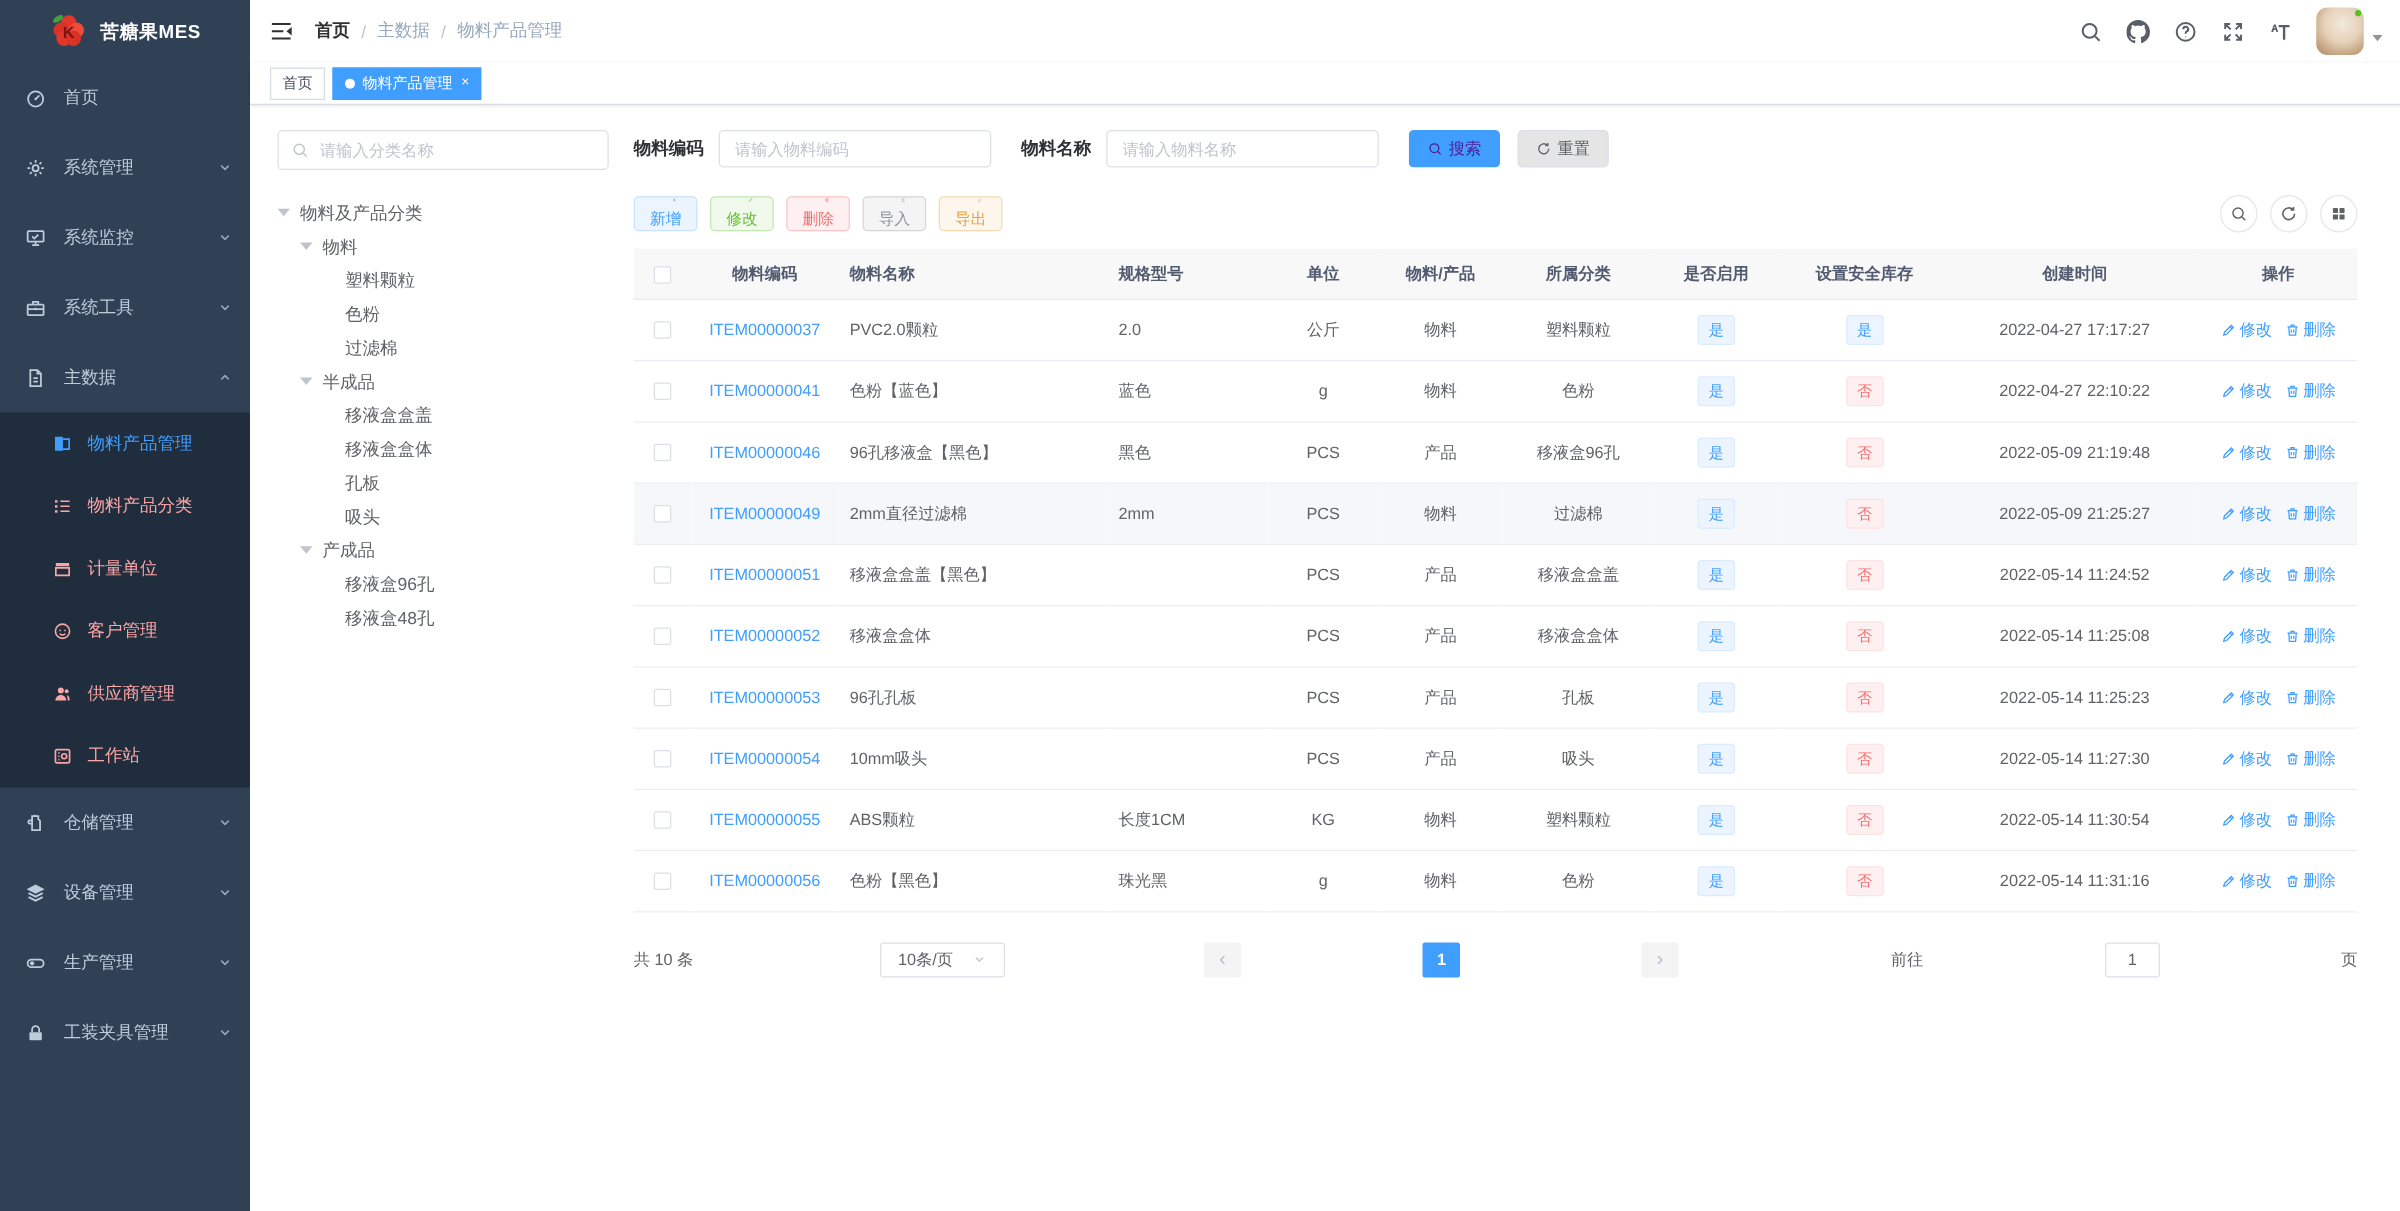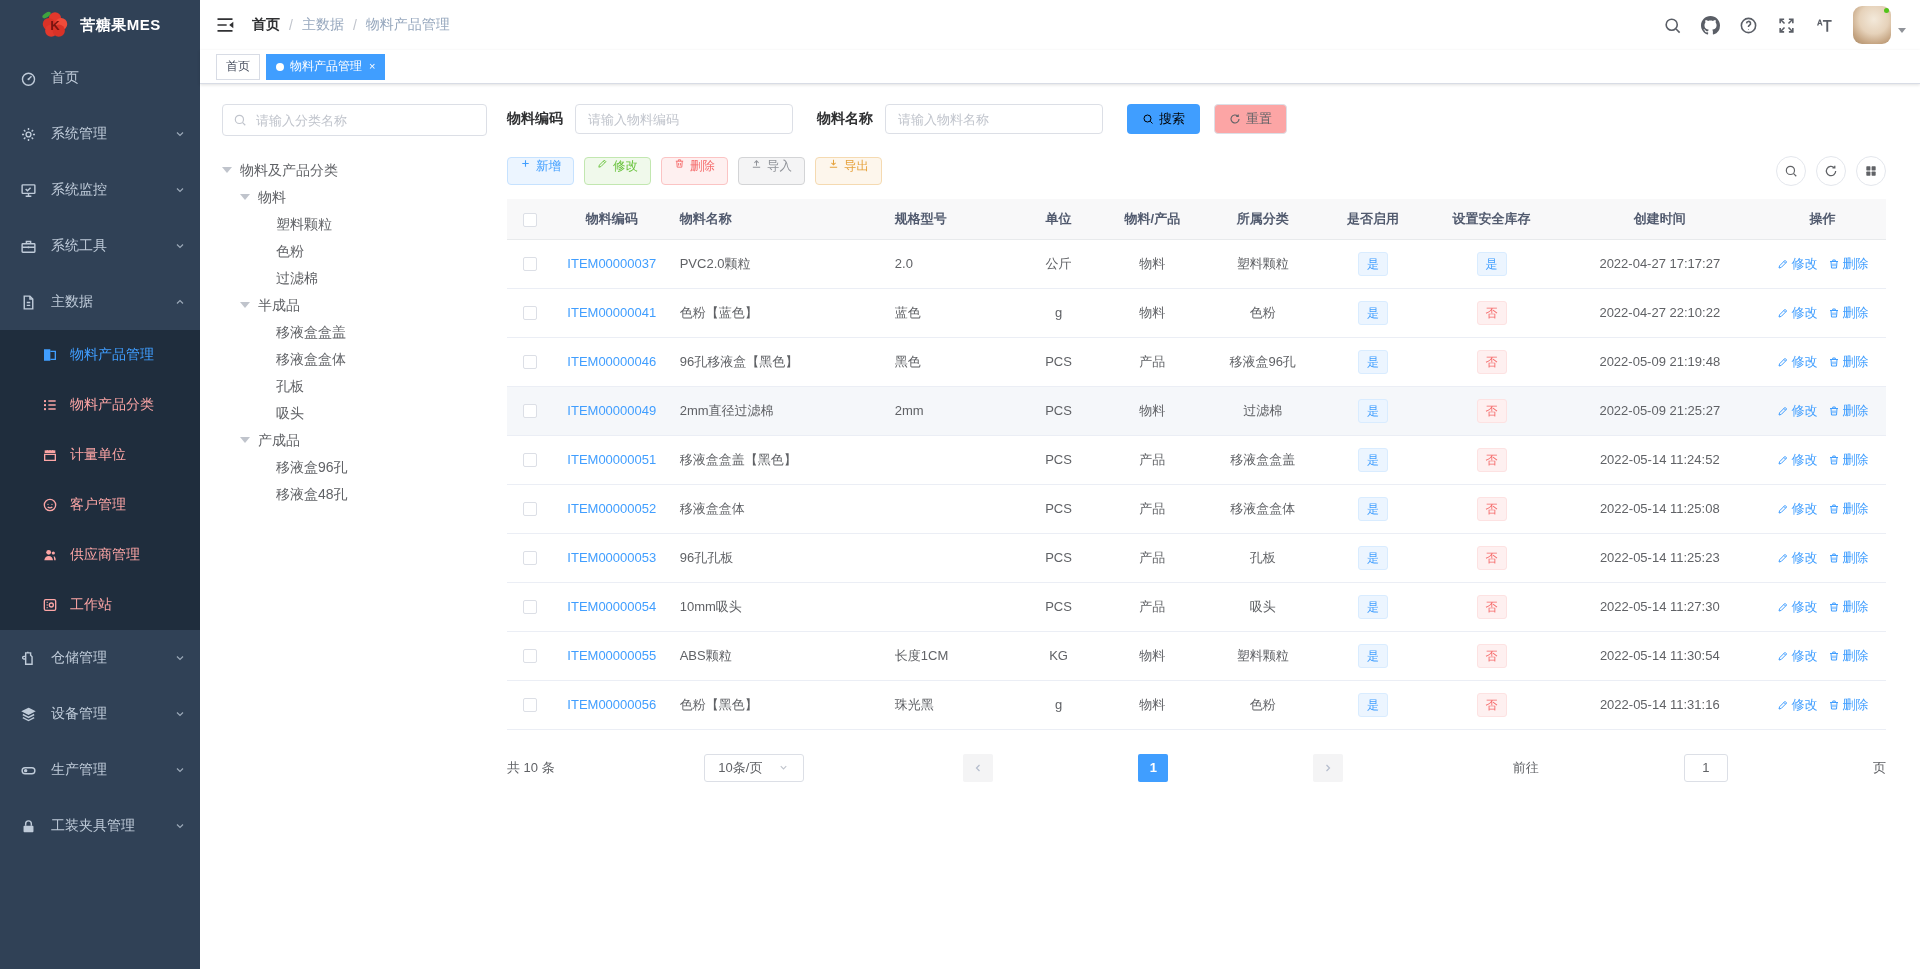--- a/index.html
+++ b/index.html
@@ -70,26 +70,26 @@
   
   .table-panel { flex:1; min-width:0; }
   .filter-row { display:flex; align-items:center; }
   .f-label { font-size:14px; font-weight:bold; color:#303133; margin-right:12px; white-space:nowrap; }
   .f-input { width:218px; height:30px; border:1px solid #dcdfe6; border-radius:4px; padding:0 12px; font-size:13px;
     color:#606266; font-family:inherit; outline:none; margin-right:24px; }
   .f-input::placeholder { color:#c0c4cc; }
   .btn { height:30px; border-radius:4px; font-size:13px; display:inline-flex; align-items:center; gap:5px;
     padding:0 14px; border:1px solid transparent; cursor:pointer; font-family:inherit; white-space:nowrap; }
   .btn svg { width:12px; height:12px; }
-  .btn-search { background:#409eff; color:#000000; margin-right:14px; }
-  .btn-reset { background:#fca5a5; border-color:#dcdfe6; color:#606266; }
+  .btn-search { background:#409eff; color:#4c1d95; margin-right:14px; }
+  .btn-reset { background:#e5e5e5; border-color:#dcdfe6; color:#606266; }
 
   .toolbar { display:flex; align-items:center; margin-top:22px; }
   .btn-sm { height:28px; font-size:12.5px; padding:0 12px; margin-right:10px; border-radius:4px;
-    display:inline-flex; align-items:flex-start; gap:5px; border:1px solid; cursor:pointer; font-family:inherit; }
+    display:inline-flex; align-items:flex-end; gap:5px; border:1px solid; cursor:pointer; font-family:inherit;flex-direction:column; }
   .btn-sm svg { width:11px; height:11px; }
   .bp { background:#ecf5ff; border-color:#c6e2ff; color:#409eff; }
   .bs { background:#f0f9eb; border-color:#c2e7b0; color:#67c23a; }
   .bd { background:#fef0f0; border-color:#fbc4c4; color:#f56c6c; }
   .bi { background:#f4f4f5; border-color:#d3d4d6; color:#909399; }
   .bw { background:#fdf6ec; border-color:#f5dab1; color:#e6a23c; }
   .tool-right { margin-left:auto; display:flex; gap:10px; }
   .circle-btn { width:30px; height:30px; border-radius:50%; border:1px solid #e4e7ed; background:#fff;
     display:flex; align-items:center; justify-content:center; color:#606266; cursor:pointer; }
   .circle-btn svg { width:14px; height:14px; }

